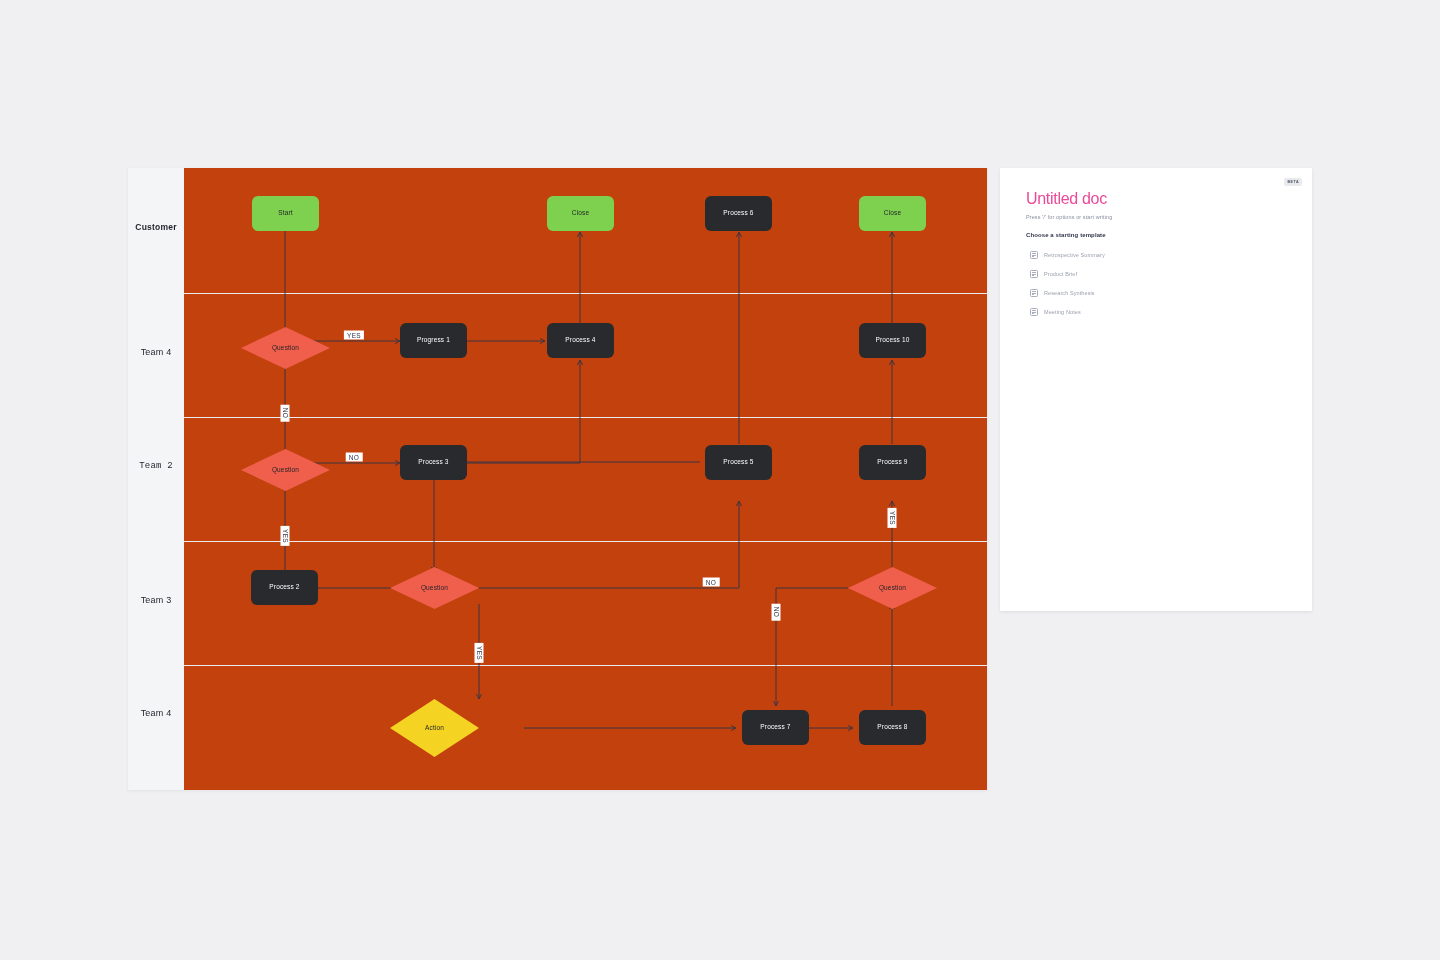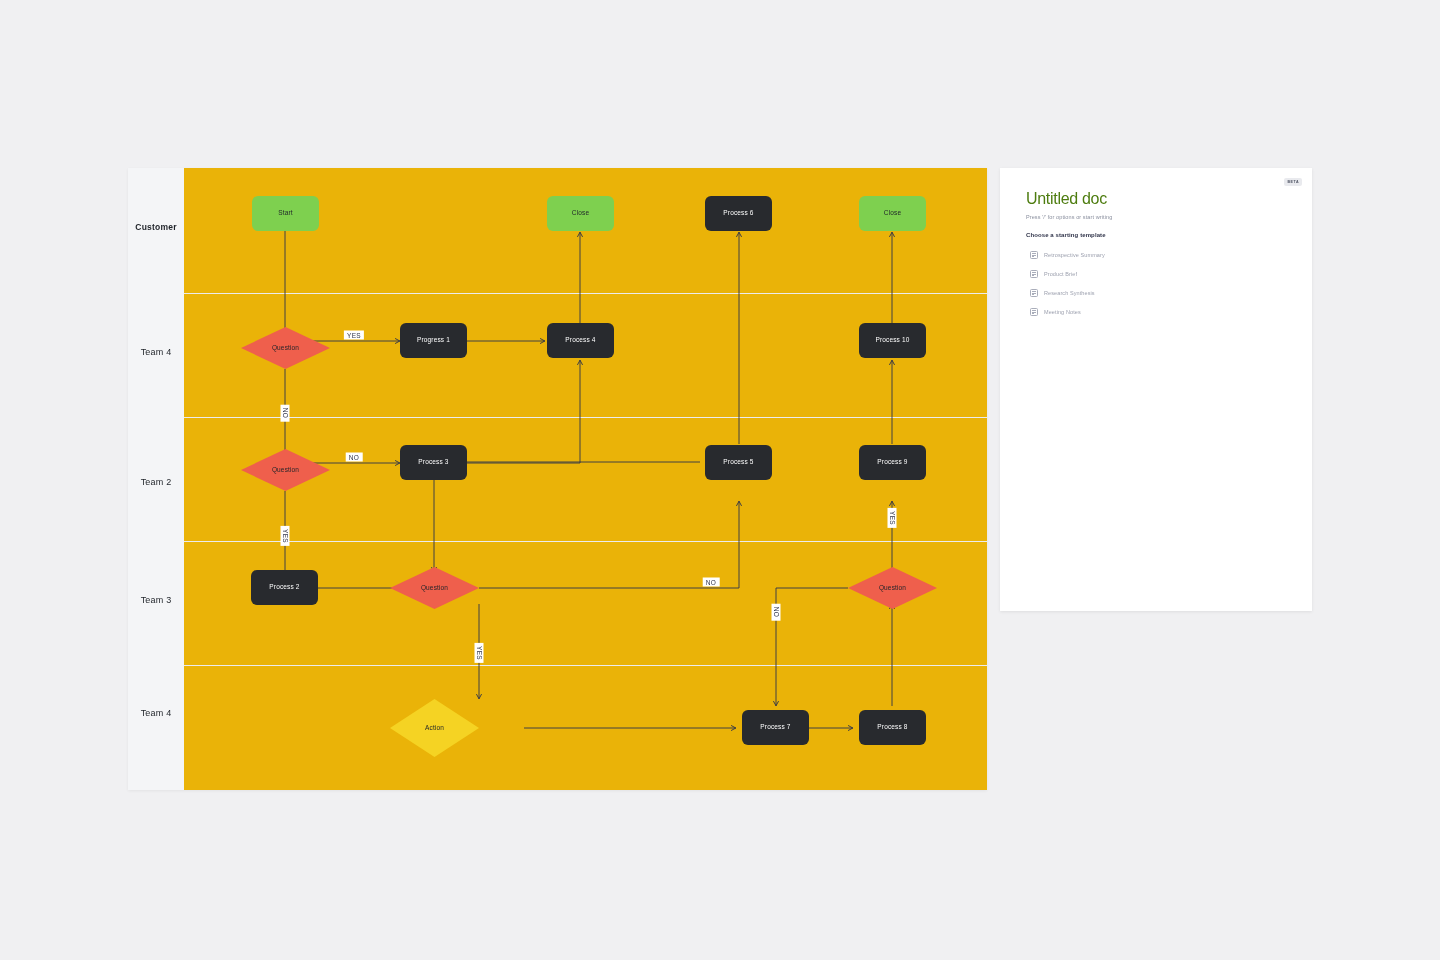--- a/index.html
+++ b/index.html
@@ -6,21 +6,21 @@
   body{
     width:1440px;height:960px;
     background:#f0f0f2;
     font-family:"Liberation Sans", sans-serif;
     overflow:hidden;
     position:relative;
   }
   
   #flow-canvas{
     position:absolute;left:128px;top:168px;width:859px;height:622px;
-    background:#eab308;
+    background:#c2410c;
     box-shadow:0 1px 3px rgba(0,0,0,.06);
   }
   #lane-label-col{
     position:absolute;left:0;top:0;width:56px;height:100%;
     background:#f4f5f7;
   }
   .lane-label{
     position:absolute;left:0;width:56px;text-align:center;
     font-size:9px;color:#1f2329;letter-spacing:.2px;
     font-weight:400;
@@ -81,21 +81,21 @@
     box-shadow:0 1px 3px rgba(0,0,0,.08);
   }
   #doc-beta{
     position:absolute;right:10px;top:10px;
     background:#e9eaee;color:#4b5060;
     font-size:3.6px;font-weight:700;letter-spacing:.5px;
     padding:2px 3px;border-radius:2px;
   }
   #doc-title{
     position:absolute;left:26px;top:22px;
-    font-size:16px;color:#4d7c0f;font-weight:400;
+    font-size:16px;color:#ec4899;font-weight:400;
     letter-spacing:-.3px;
   }
   #doc-sub{
     position:absolute;left:26px;top:46px;
     font-size:5.5px;color:#8a8f9e;letter-spacing:.1px;
   }
   #doc-section-title{
     position:absolute;left:26px;top:64px;
     font-size:6px;color:#2f3349;font-weight:700;letter-spacing:.1px;
   }
@@ -117,21 +117,21 @@
   }
 </style>
 </head>
 <body>
 
 <div id="flow-canvas">
 
   <div id="lane-label-col">
     <div class="lane-label bold" style="top:54px;">Customer</div>
     <div class="lane-label" style="top:179px;">Team 4</div>
-    <div class="lane-label" style="top:309px;">Team 2</div>
+    <div class="lane-label" style="top:293px;font-family:Liberation Mono, monospace;">Team 2</div>
     <div class="lane-label" style="top:427px;">Team 3</div>
     <div class="lane-label" style="top:540px;">Team 4</div>
   </div>
 
   <div class="lane-sep" style="top:125px;"></div>
   <div class="lane-sep" style="top:249px;"></div>
   <div class="lane-sep" style="top:373px;"></div>
   <div class="lane-sep" style="top:497px;"></div>
 
   <svg id="diagram-layer" viewBox="0 0 859 622" width="859" height="622" xmlns="http://www.w3.org/2000/svg">

